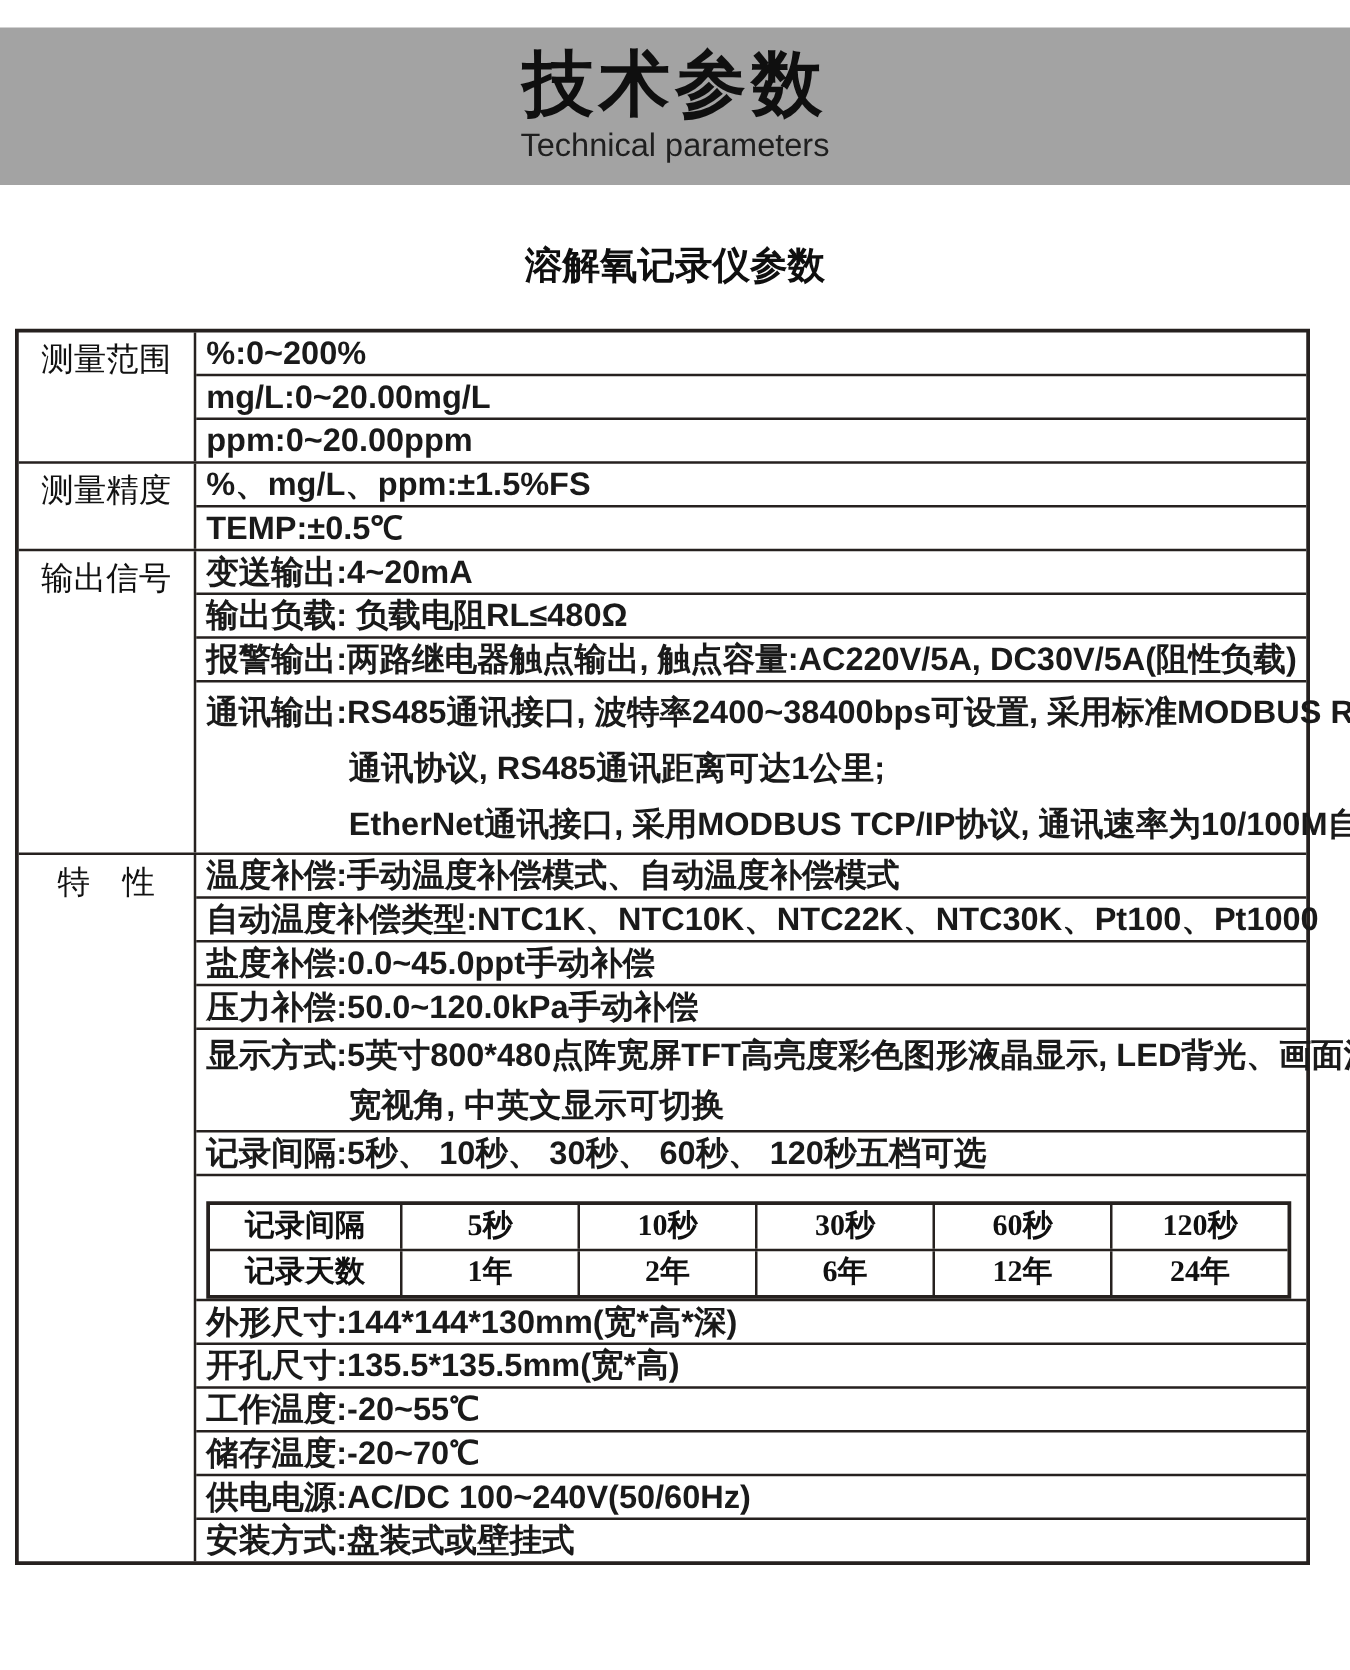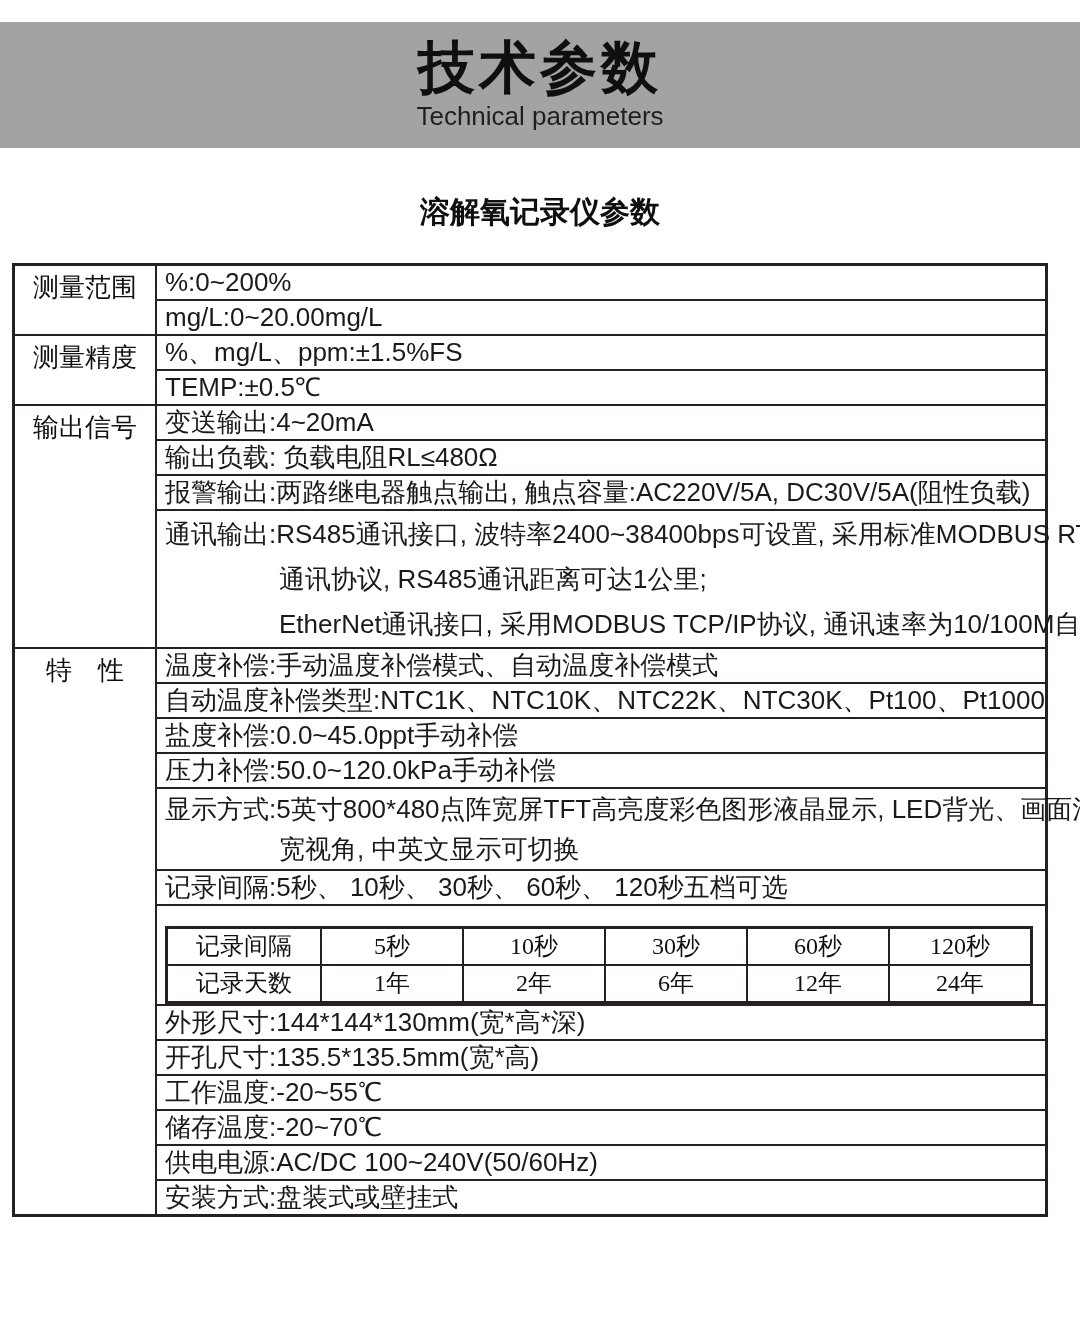--- a/index.html
+++ b/index.html
@@ -12,21 +12,21 @@
   .banner-sub { font-size:26px; color:#1f1f1f; margin-top:4px; }
 
   .doc-heading { margin-top:44px; text-align:center; font-size:30px; font-weight:700; color:#0f0f0f; }
 
   .spec { margin:30px 32px 0 12px; border:3px solid #26211f; }
   .section { display:flex; }
   .section + .section { border-top:2px solid #26211f; }
   .label-cell { flex:0 0 142px; border-right:2px solid #26211f; text-align:center;
     padding-top:4px; font-size:26px; color:#111; }
   .rows { flex:1; display:flex; flex-direction:column; min-width:0; }
-  .row { min-height:33px; padding:0 8px; display:flex; flex-direction:column; justify-content:center; font-size:26px; }
+  .row { min-height:33px; padding:0 8px; display:flex; flex-direction:column; justify-content:center; font-size:26px;font-weight:bold; }
   .row + .row { border-top:2px solid #26211f; }
   .line { line-height:33px; white-space:nowrap; }
   .line.indent { padding-left:114px; }
   .row.comm { min-height:138px; }
   .row.comm .line { line-height:45px; }
   .row.display { min-height:82px; }
   .row.display .line { line-height:40px; }
   .row.block { min-height:100px; justify-content:flex-start; padding-top:20px; }
 
   .record { width:868px; border:3px solid #26211f; font-family:"Liberation Serif", serif; font-size:24px; color:#111; }
@@ -47,20 +47,23 @@
 
 <div class="spec" id="spec">
     <div class="section">
       <div class="label-cell">测量范围</div>
       <div class="rows">
         <div class="row">
           <div class="line">%:0~200%</div>
         </div>
         <div class="row">
           <div class="line">mg/L:0~20.00mg/L</div>
+        </div>
+        <div class="row">
+          <div class="line">ppm:0~20.00ppm</div>
         </div>
       </div>
     </div>
     <div class="section">
       <div class="label-cell">测量精度</div>
       <div class="rows">
         <div class="row">
           <div class="line">%、mg/L、ppm:±1.5%FS</div>
         </div>
         <div class="row">

